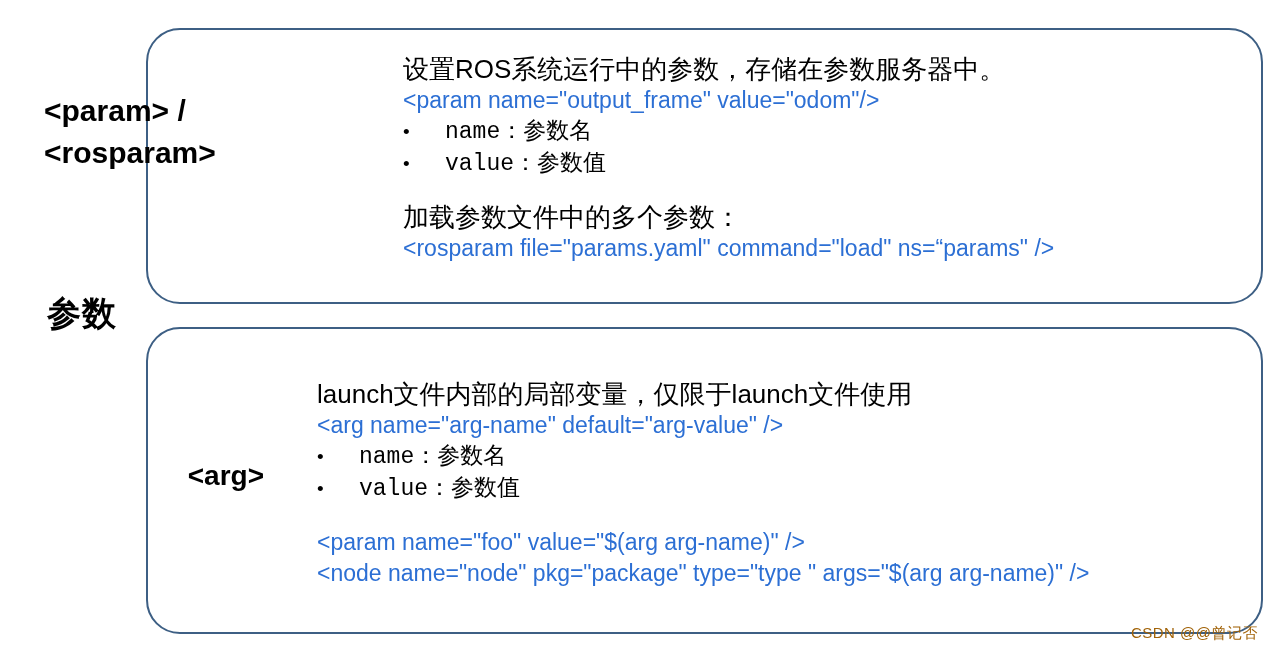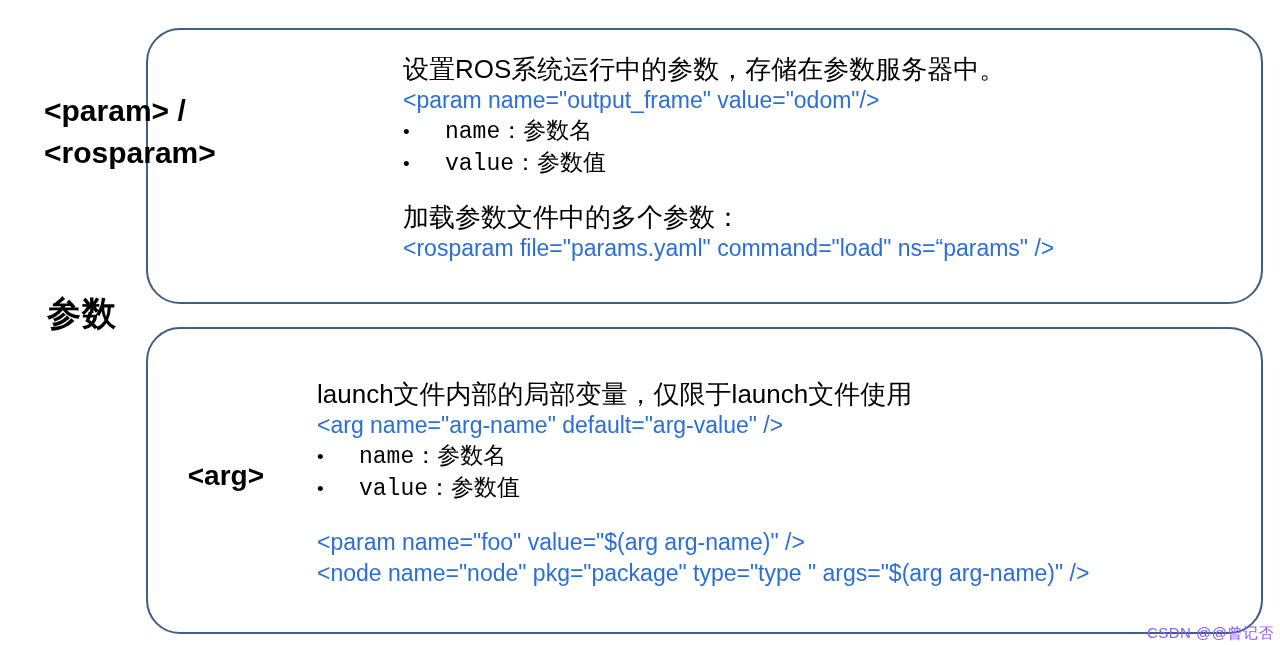--- a/index.html
+++ b/index.html
@@ -130,25 +130,25 @@
     flex: 0 0 42px;
     font-size: 19px;
     line-height: 32px;
     color: #000000;
   }
   .bullet-text { display: inline-block; font-family: Liberation Mono, monospace; }
 
   
   #watermark {
     position: absolute;
-    right: 6px;
+    right: 22px;
     bottom: 2px;
     font-size: 15px;
     line-height: 20px;
-    color: #8b5cf6;
+    color: #a16207;
     white-space: nowrap;
     letter-spacing: 0.5px;
   }
 </style>
 </head>
 <body>
 
 <div id="slide">
 
   <div id="category-label">

